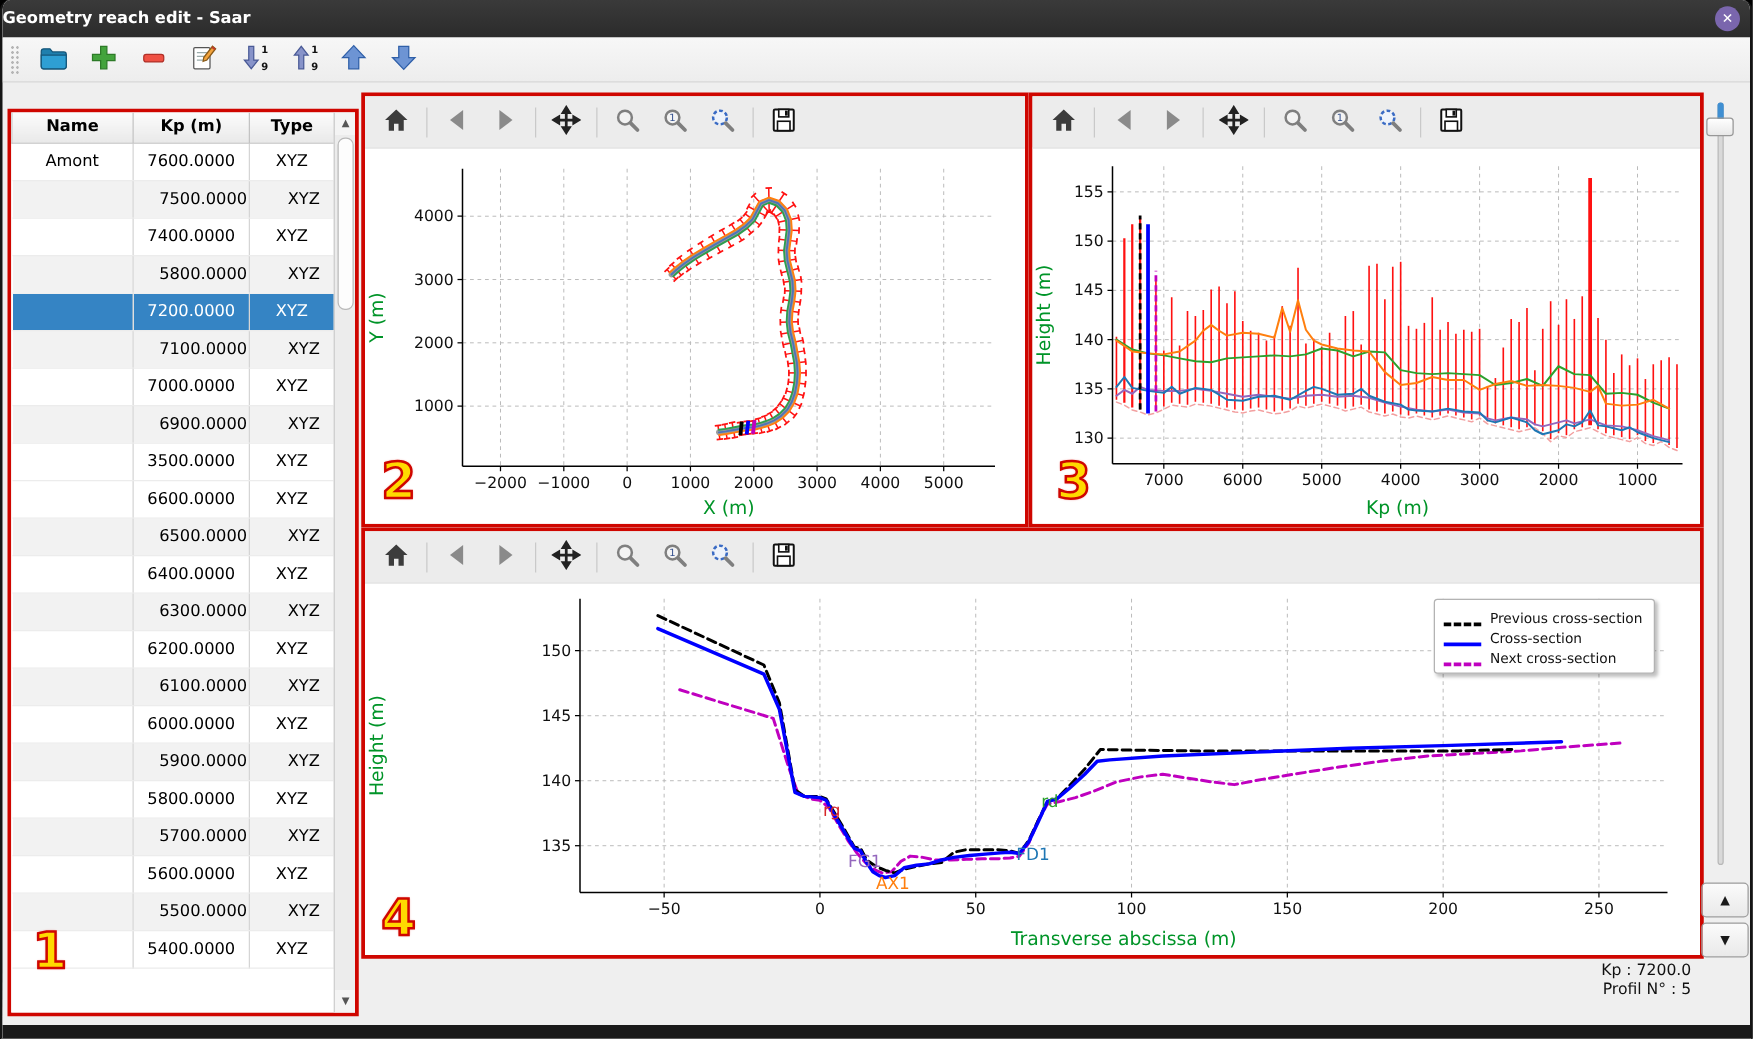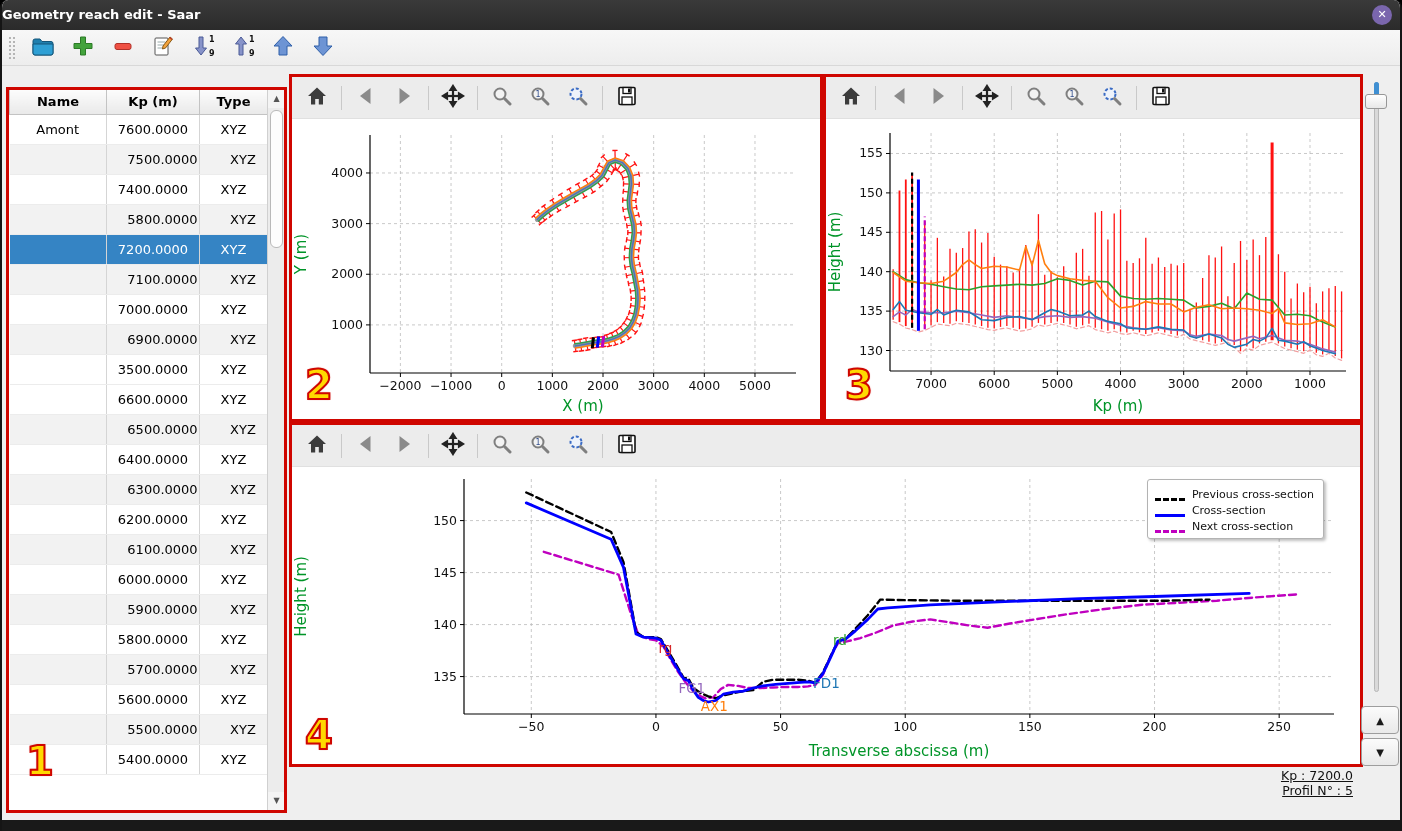--- a/index.html
+++ b/index.html
@@ -55,21 +55,21 @@
   
   #profile-slider-track{position:absolute;left:1372px;top:82px;width:5px;height:610px;
     background:#d9d9d9;border:1px solid #b8b8b8;border-radius:3px;}
   #profile-slider-fill{position:absolute;left:1372px;top:82px;width:5px;height:16px;background:#3f8fd2;border-radius:3px;}
   #profile-slider-handle{position:absolute;left:1363px;top:94px;width:22px;height:15px;
     background:linear-gradient(#ffffff,#e8e8e8);border:1px solid #979797;border-radius:3px;cursor:pointer;}
   .spin-btn{position:absolute;left:1359px;width:38px;height:28px;background:linear-gradient(#fbfbfb,#e9e9e9);
     border:1px solid #9d9d9d;border-radius:4px;text-align:center;color:#1a1a1a;
     font-size:10px;line-height:28px;cursor:pointer;}
   
-  #status{position:absolute;right:47px;top:768px;text-align:right;font-size:12.5px;color:#111;line-height:15px;text-decoration:underline;}
+  #status{position:absolute;right:47px;top:768px;text-align:right;font-size:12.5px;color:#111;line-height:15px;}
   
   #legend{position:absolute;right:36px;top:12px;background:#fff;border:1px solid #b3b3b3;
     border-radius:3px;padding:5px 9px 5px 7px;font-size:11px;color:#111;
     box-shadow:2px 2px 3px rgba(0,0,0,.25);z-index:5;}
   .leg-row{display:flex;align-items:flex-end;gap:7px;height:16px;}
   .leg-line{width:30px;height:0;}
   #bottom-strip{position:absolute;left:-2px;bottom:0;width:1402px;height:11px;background:#191919;}
   svg text{font-family:"DejaVu Sans",sans-serif;}
 </style>
 </head>

